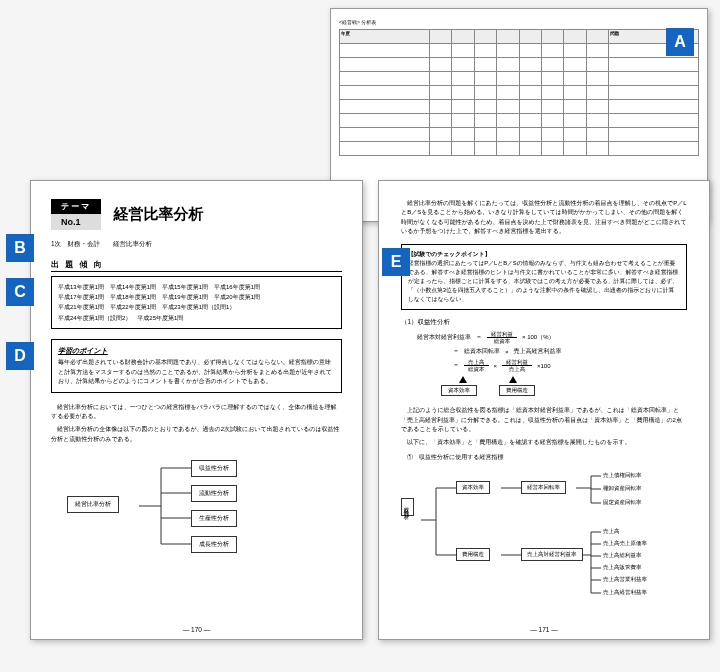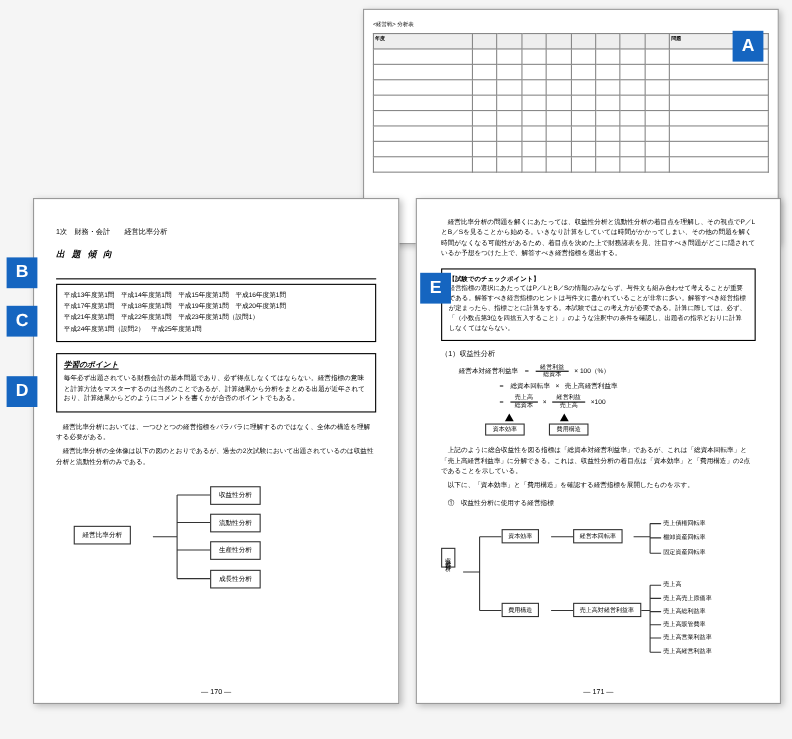--- a/index.html
+++ b/index.html
@@ -13,21 +13,21 @@
   #page-top td { border:1px solid #888; padding:1px 1px; vertical-align:top; height:14px; }
   #page-top .tbl-head td { background:#eee; font-weight:600; }
   
   #page-left { left: 30px; top: 180px; width: 333px; height: 460px; z-index: 10; padding: 18px 20px 10px; font-size: 6.5px; }
   .theme-block { display:flex; align-items:stretch; margin-bottom:10px; }
   .theme-left { display:flex; flex-direction:column; }
   .theme-tag { background:#000; color:#fff; font-size:8px; padding:2px 10px; font-weight:700; letter-spacing:2px; }
   .theme-no { background:#ddd; font-size:9px; padding:3px 10px; font-weight:700; }
   .theme-title { font-size:15px; font-weight:700; padding-left:12px; display:flex; align-items:center; }
   .crumb { font-size:6.5px; margin:8px 0 10px; }
-  .sec-head { font-size:8px; font-weight:700; font-style:italic; border-bottom:1px solid #000; margin:8px 0 4px; padding-bottom:16px; letter-spacing:2px; }
+  .sec-head { font-size:8px; font-weight:700; border-bottom:1px solid #000; margin:8px 0 4px; padding-bottom:1px; letter-spacing:2px; }
   .exam-box { border:1px solid #000; padding:5px 6px; font-size:6px; line-height:1.7; margin-bottom:10px; }
   .study-box { border:1px solid #000; padding:5px 6px; font-size:6px; line-height:1.6; margin-bottom:10px; }
   .study-box .sh { font-weight:700; font-size:7px; text-decoration:underline; font-style:italic; display:block; margin-bottom:2px; }
   .h-sub { font-size:7.5px; font-weight:700; text-decoration:underline; margin:6px 0 3px; }
   .para { font-size:6px; line-height:1.55; text-indent:1em; margin-bottom:4px; }
   .tree { position:relative; margin:12px 0 0 10px; height:100px; }
   .tree .node { position:absolute; border:1px solid #333; font-size:6px; padding:3px 7px; background:#fff; }
   .tree svg { position:absolute; left:0; top:0; }
   .pgno { position:absolute; bottom:6px; left:0; right:0; text-align:center; font-size:6.5px; }
   
@@ -168,20 +168,27 @@
           <td></td>
           <td></td>
           <td></td>
           <td></td>
         </tr>
   </tbody>
     </table>
 </div>
 
 <div id="page-left" class="page">
+  <div class="theme-block">
+    <div class="theme-left">
+      <div class="theme-tag">テーマ</div>
+      <div class="theme-no">No.1</div>
+    </div>
+    <div class="theme-title">経営比率分析</div>
+  </div>
   <div class="crumb">1次　財務・会計　　経営比率分析</div>
 
   <div class="sec-head">出 題 傾 向</div>
   <div class="exam-box">
     <div>平成13年度第1問　平成14年度第1問　平成15年度第1問　平成16年度第1問</div>
     <div>平成17年度第1問　平成18年度第1問　平成19年度第1問　平成20年度第1問</div>
     <div>平成21年度第1問　平成22年度第1問　平成23年度第1問（設問1）</div>
     <div>平成24年度第1問（設問2）　平成25年度第1問</div>
   </div>
 

